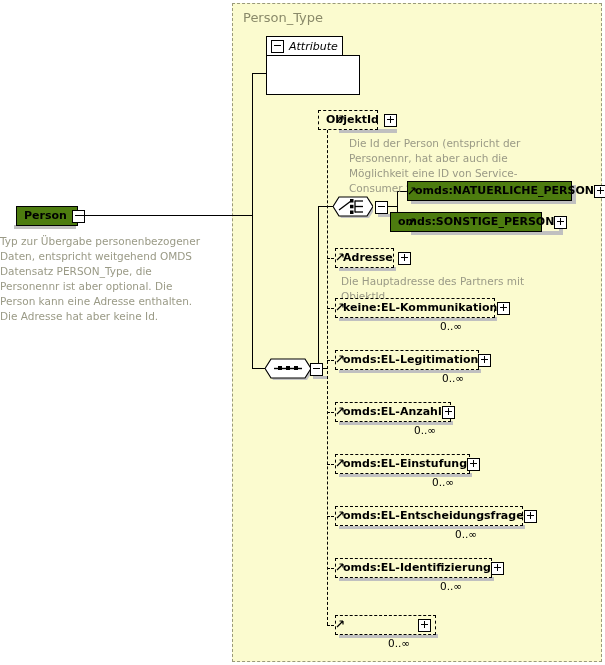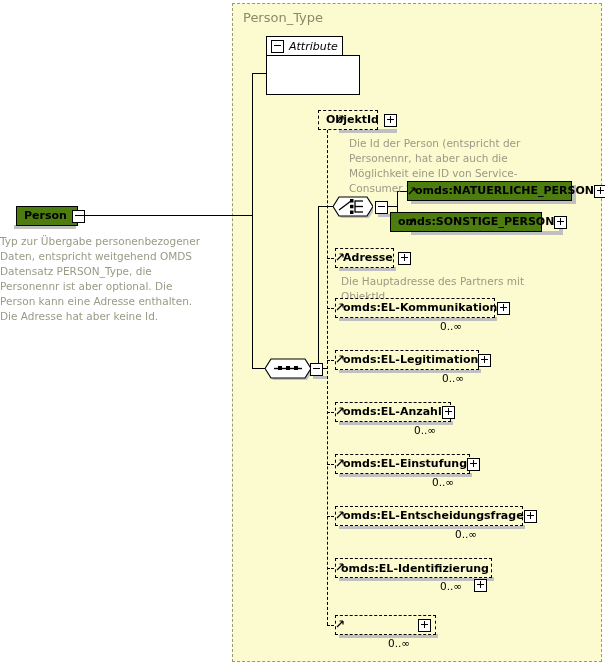--- a/index.html
+++ b/index.html
@@ -248,21 +248,21 @@
     <span class="ctl plus"></span>
   </div>
   <svg class="refarrow" style="left:336px;top:252px;" viewBox="0 0 9 9" width="9" height="9">
     <path d="M1,8 L7,2 M7,2 L3.5,2 M7,2 L7,5.5" stroke="#000" stroke-width="1.2" fill="none"></path>
   </svg>
   <div class="doc" style="left:341px;top:274px;width:230px;">Die Hauptadresse des Partners mit ObjektId</div>
 
   <div class="dln h" style="left:327px;top:308px;width:11px;"></div>
   <div class="shadow" style="left:339px;top:317px;width:158px;height:4px;"></div>
   <div class="node dashed" style="left:335px;top:298px;width:160px;">
-    <span class="lbl">omds:EL-Kommunikation</span>
+    <span class="lbl">keine:EL-Kommunikation</span>
     <span class="ctl plus" style="margin-left:auto;"></span>
   </div>
   <svg class="refarrow" style="left:336px;top:302px;" viewBox="0 0 9 9" width="9" height="9">
     <path d="M1,8 L7,2 M7,2 L3.5,2 M7,2 L7,5.5" stroke="#000" stroke-width="1.2" fill="none"></path>
   </svg>
   <div class="occ" style="left:440px;top:320px;">0..∞</div>
 
   <div class="dln h" style="left:327px;top:360px;width:11px;"></div>
   <div class="shadow" style="left:339px;top:369px;width:142px;height:4px;"></div>
   <div class="node dashed" style="left:335px;top:350px;width:144px;">
@@ -302,21 +302,21 @@
     <span class="lbl">omds:EL-Entscheidungsfrage</span>
     <span class="ctl plus" style="margin-left:auto;"></span>
   </div>
   <svg class="refarrow" style="left:336px;top:510px;" viewBox="0 0 9 9" width="9" height="9">
     <path d="M1,8 L7,2 M7,2 L3.5,2 M7,2 L7,5.5" stroke="#000" stroke-width="1.2" fill="none"></path>
   </svg>
   <div class="occ" style="left:455px;top:528px;">0..∞</div>
 
   <div class="dln h" style="left:327px;top:568px;width:11px;"></div>
   <div class="shadow" style="left:339px;top:577px;width:155px;height:4px;"></div>
-  <div class="node dashed" style="left:335px;top:558px;width:157px;flex-direction:column;">
+  <div class="node dashed" style="left:335px;top:558px;width:157px;">
     <span class="lbl">omds:EL-Identifizierung</span>
     <span class="ctl plus" style="margin-left:auto;"></span>
   </div>
   <svg class="refarrow" style="left:336px;top:562px;" viewBox="0 0 9 9" width="9" height="9">
     <path d="M1,8 L7,2 M7,2 L3.5,2 M7,2 L7,5.5" stroke="#000" stroke-width="1.2" fill="none"></path>
   </svg>
   <div class="occ" style="left:440px;top:580px;">0..∞</div>
 
   <div class="dln h" style="left:327px;top:625px;width:11px;"></div>
   <div class="shadow" style="left:339px;top:634px;width:99px;height:4px;"></div>

